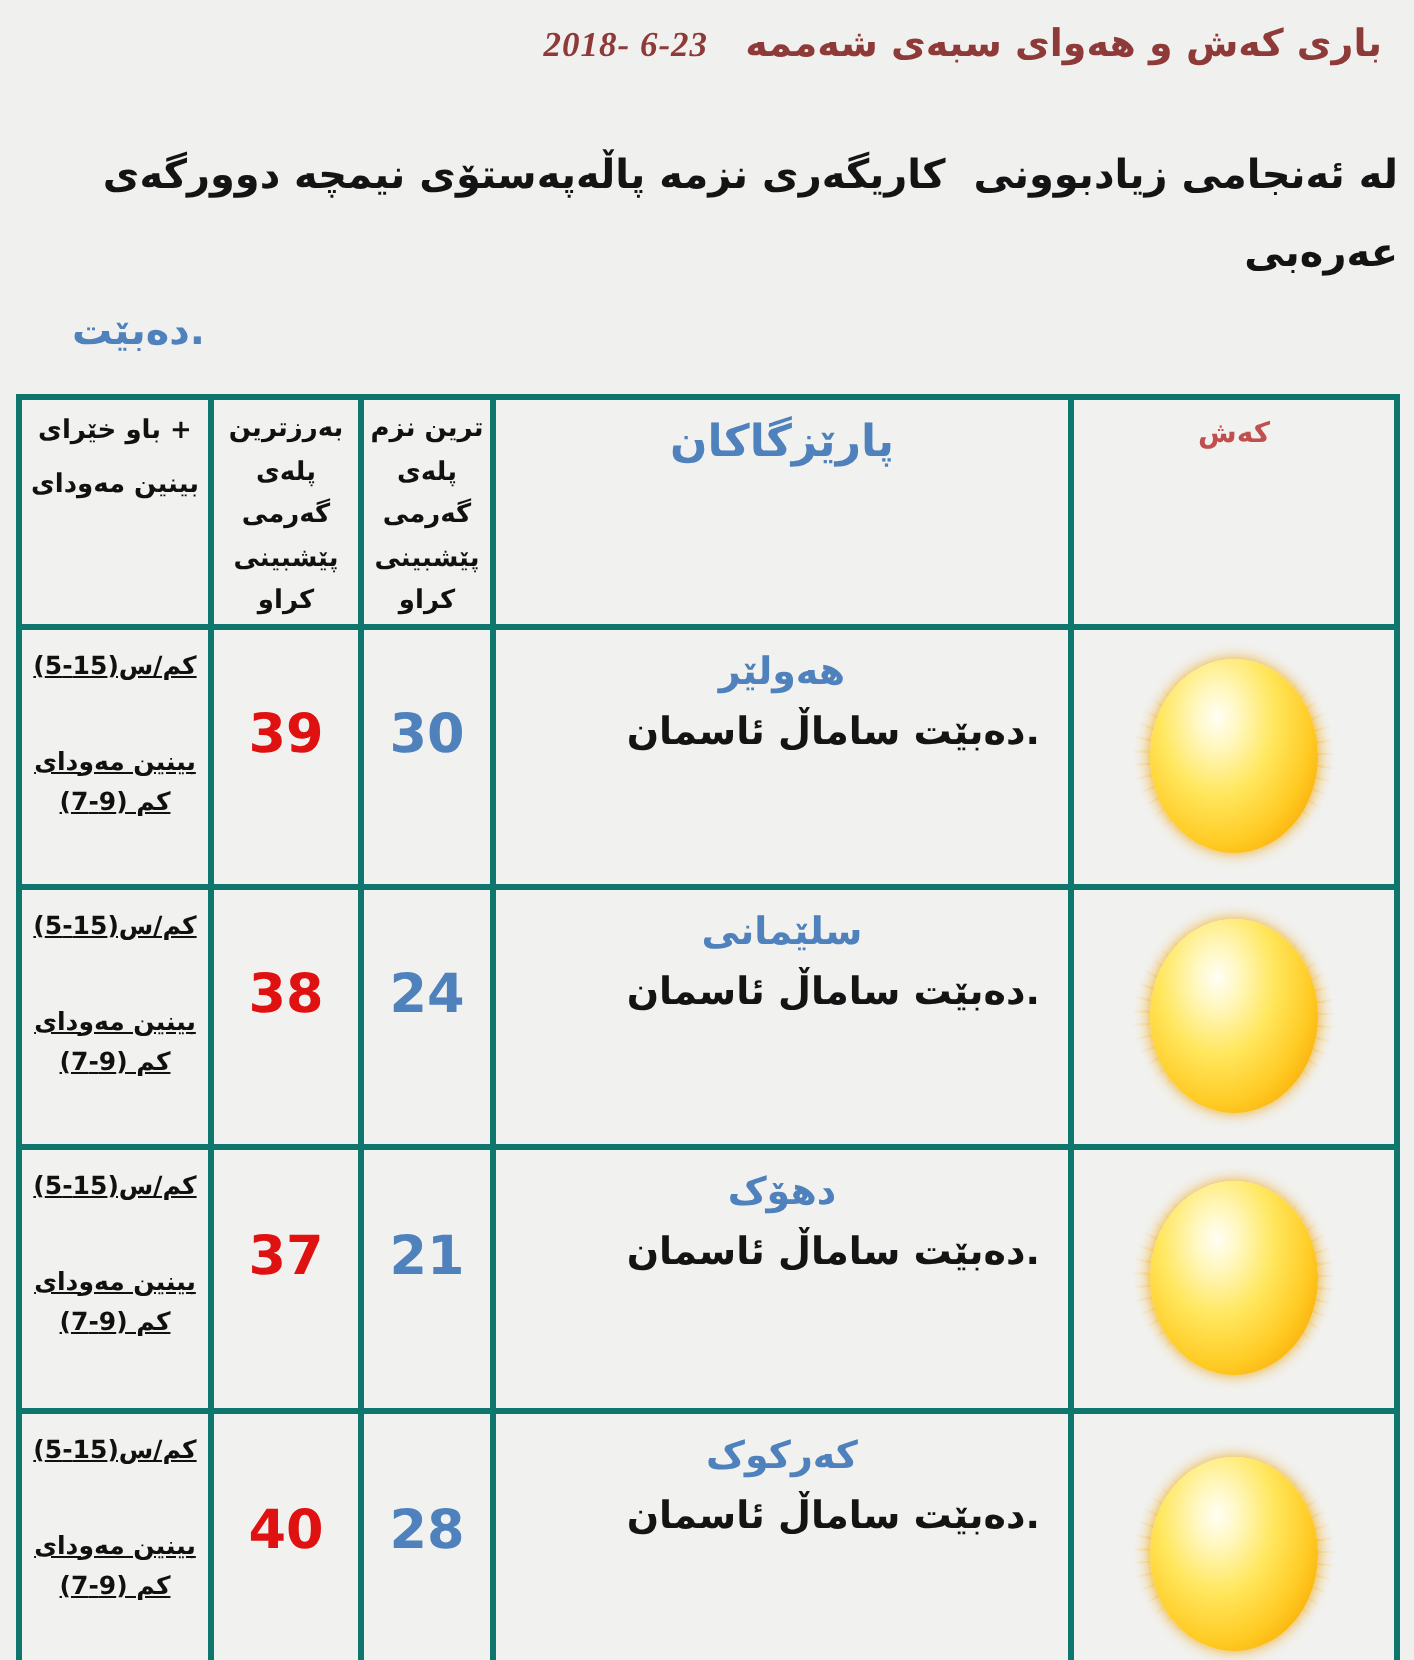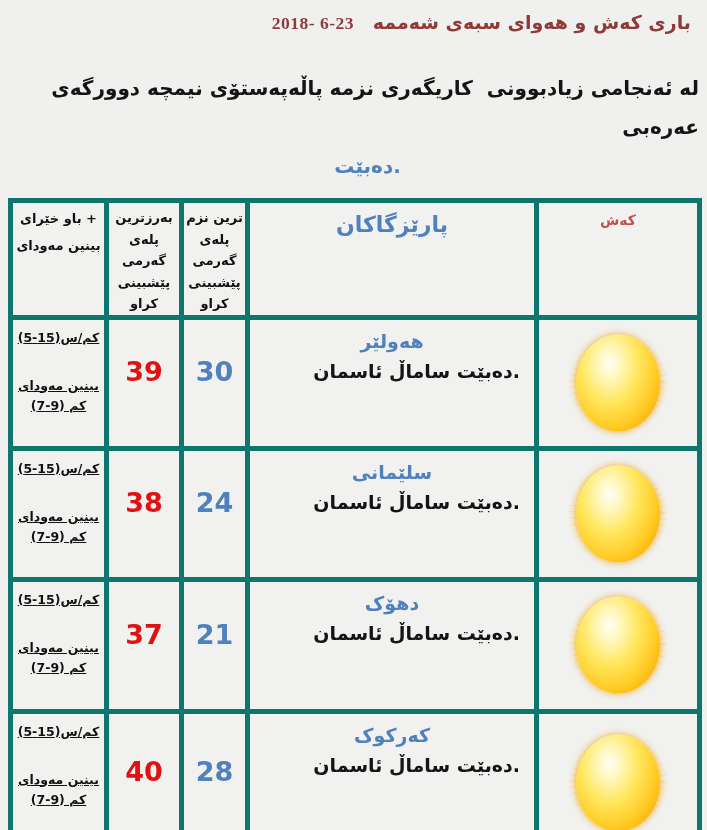--- a/index.html
+++ b/index.html
@@ -17,47 +17,48 @@
     font-size: 19px;
     color: #8e3a38;
     white-space: nowrap;
   }
   .title .date {
     display: inline-block;
     font-family: "Liberation Serif", serif;
     font-size: 17.5px;
     letter-spacing: 0.5px;
     margin-right: 12px;
+    font-style: italic;
   }
   .intro {
     direction: rtl;
     font-weight: bold;
     font-size: 20px;
     color: #141414;
     margin: 5px 8px 0 8px;
     line-height: 39px;
   }
   .intro .l1 { text-align: right; white-space: nowrap; margin-top: 35px; }
   .intro .l2 {
     display: flex;
     justify-content: space-between;
     align-items: baseline;
   }
   .blue { color: #4f81bd; }
-  .intro .l3 { text-align: center; margin-left: 28px; }
+  .intro .l3 { text-align: left; margin-left: 28px; }
 
   table.wtable {
     border-collapse: collapse;
     table-layout: fixed;
     margin: 12px 0 0 8px;
     border: 2px solid #000;
     background: #f1f1ef;
   }
   table.wtable td {
-    border: 5px solid #0f766e;
+    border: 3px solid #0f766e;
     vertical-align: top;
     overflow: hidden;
     padding: 0;
   }
   tr.r0 { height: 110px; }
   tr.r1 { height: 130px; }
   tr.r2 { height: 130px; }
   tr.r3 { height: 132px; }
   tr.r4 { height: 143px; }
 

